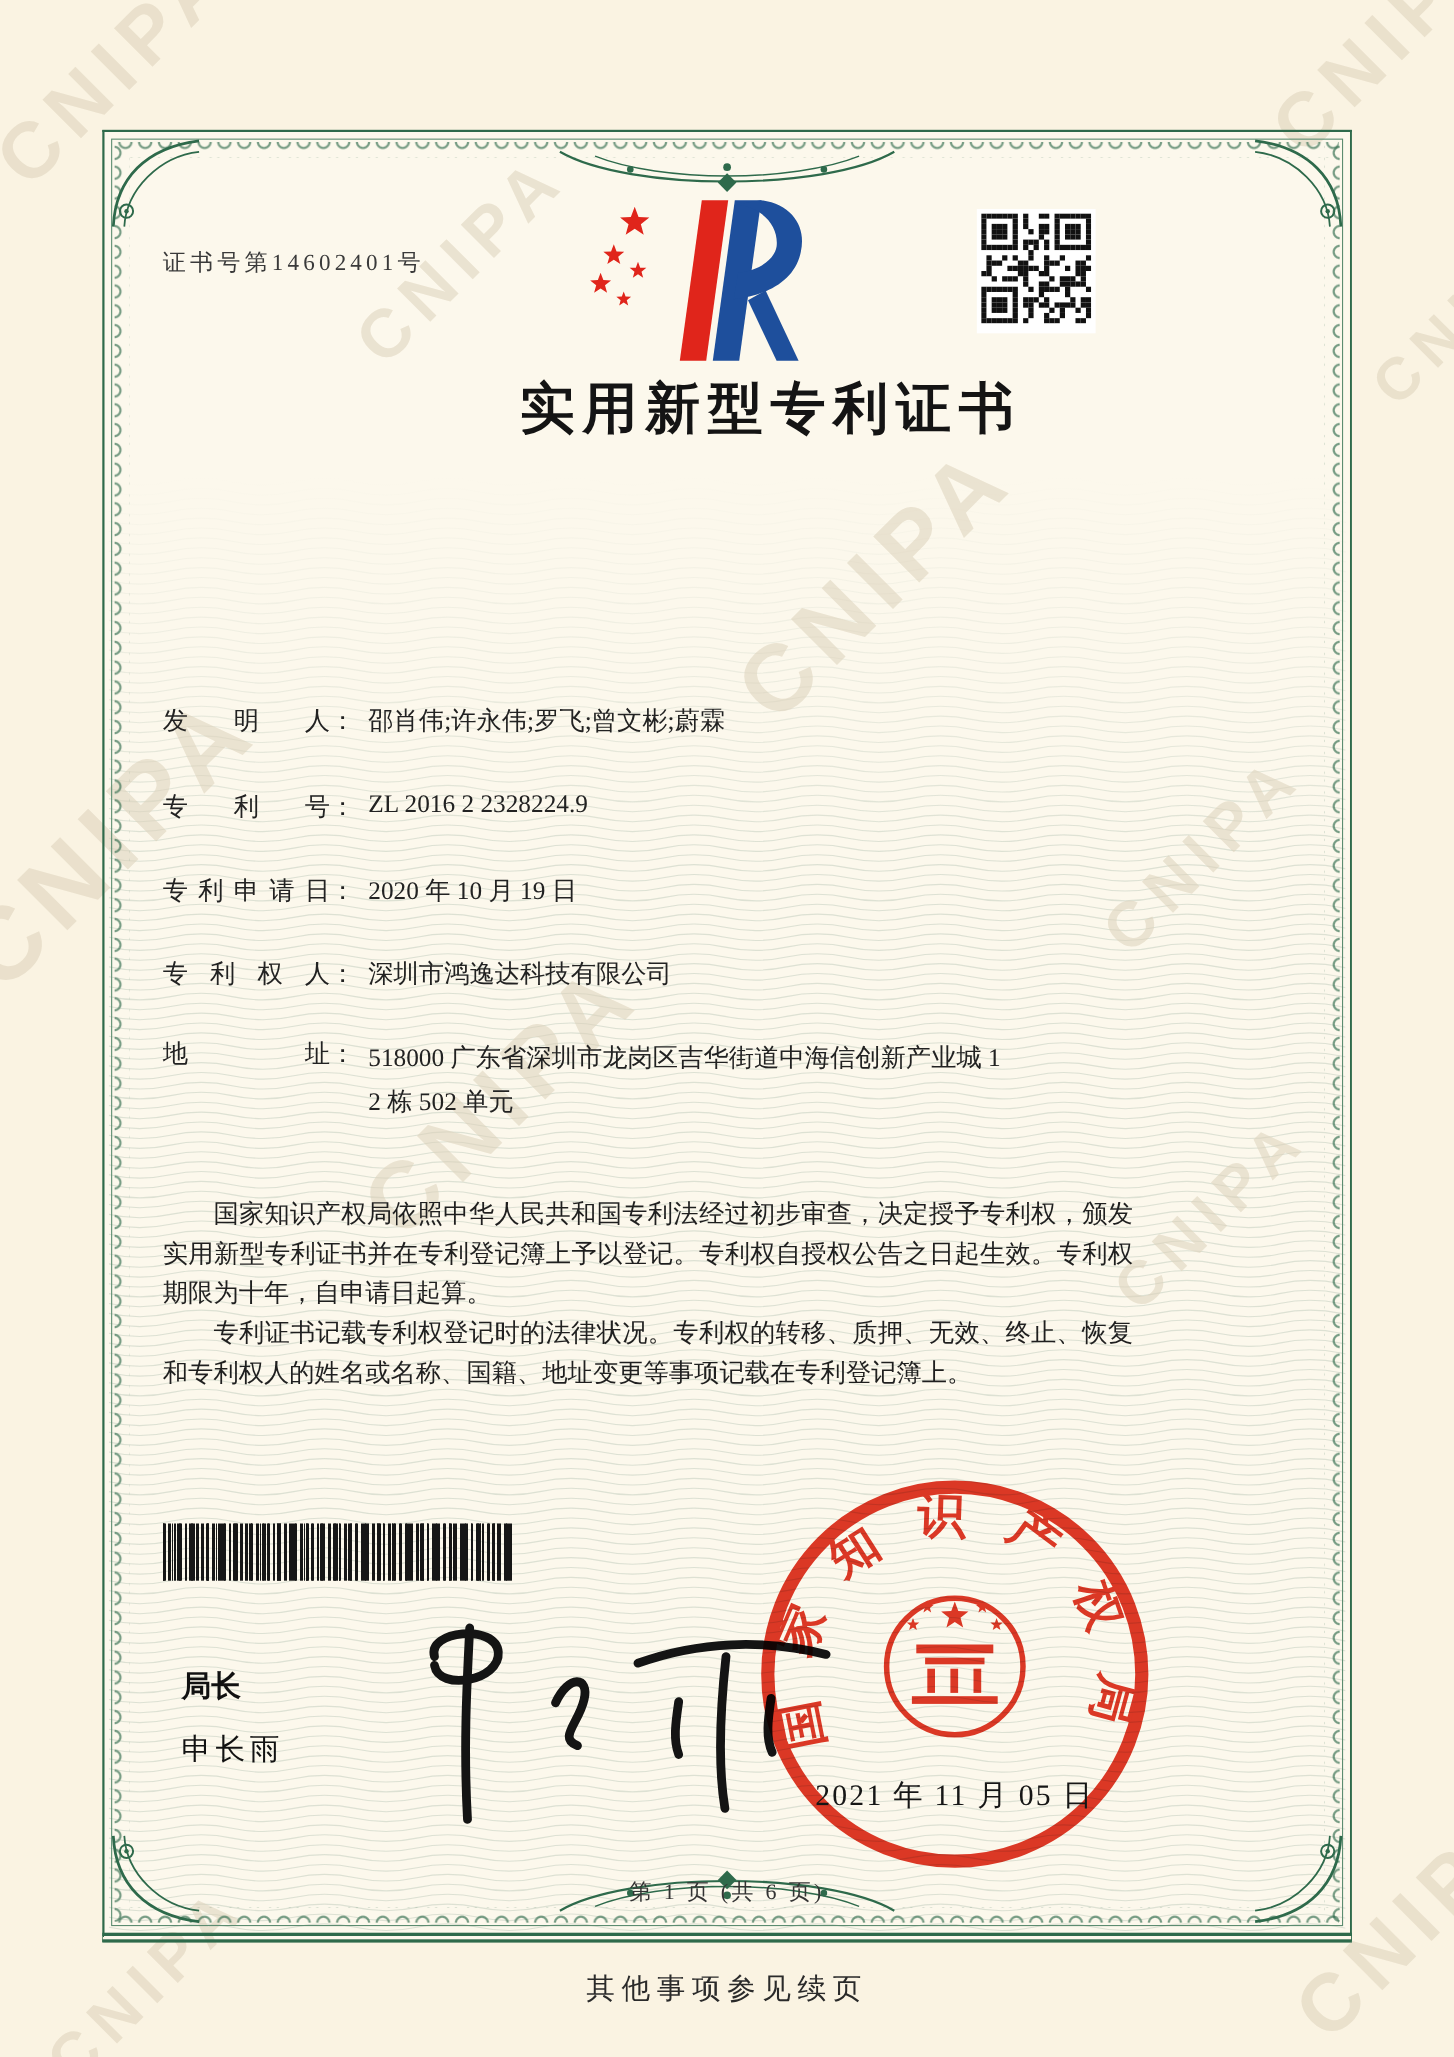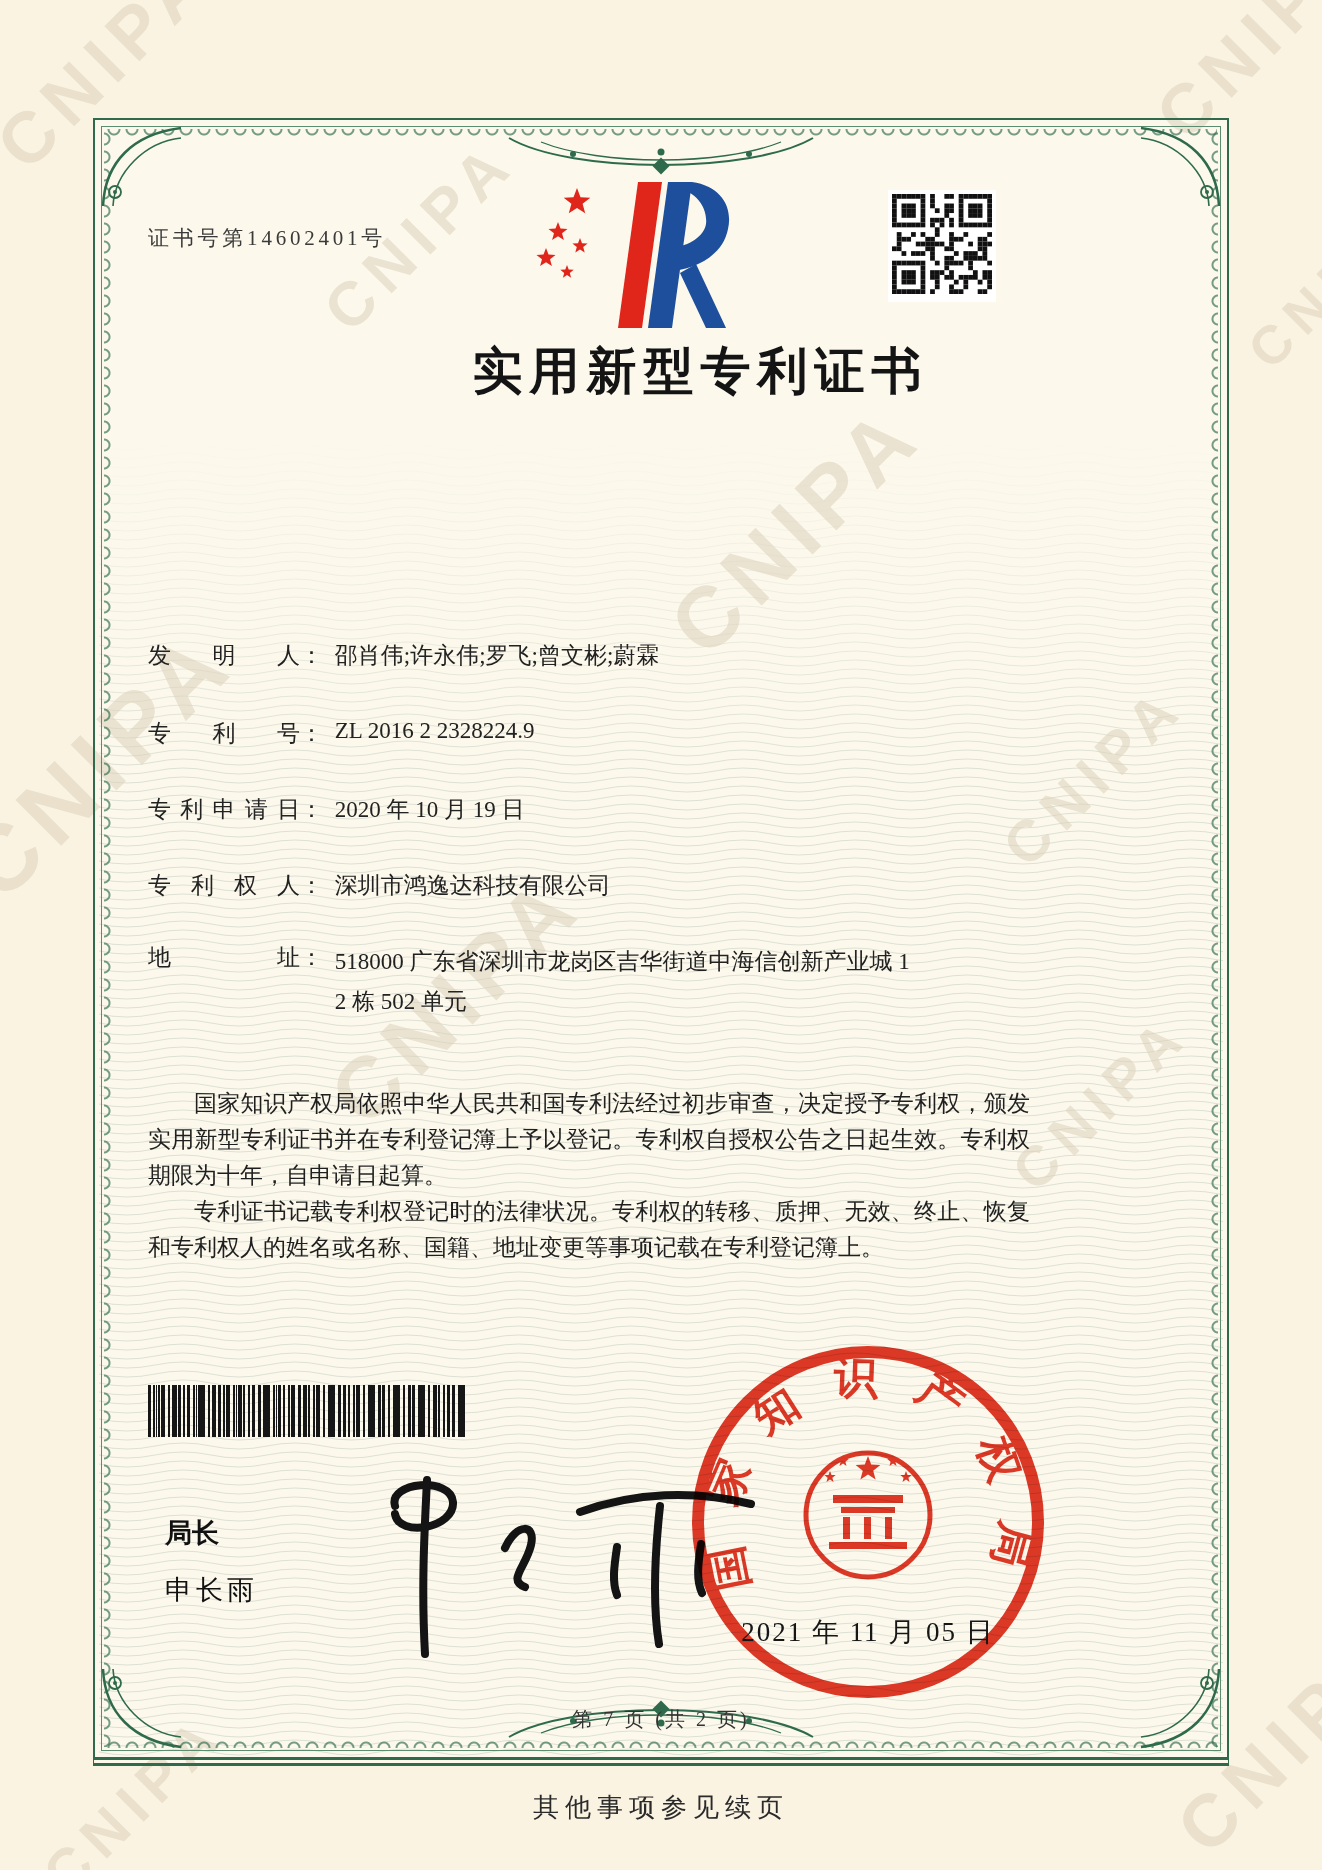--- a/index.html
+++ b/index.html
@@ -592,15 +592,15 @@
       <rect x="150" y="158" width="70" height="8"></rect>
       <rect x="158" y="170" width="54" height="6"></rect>
       <rect x="160" y="180" width="7" height="22"></rect>
       <rect x="181" y="180" width="7" height="22"></rect>
       <rect x="202" y="180" width="7" height="22"></rect>
       <rect x="146" y="205" width="78" height="7"></rect>
     </g>
   </svg>
   <div class="seal-date">2021 年 11 月 05 日</div>
 
-  <div class="page-no">第 7 页 (共 2 页)</div>
+  <div class="page-no">第 1 页 (共 6 页)</div>
   <div class="cont-note">其他事项参见续页</div>
 </div>
 
 </body></html>

